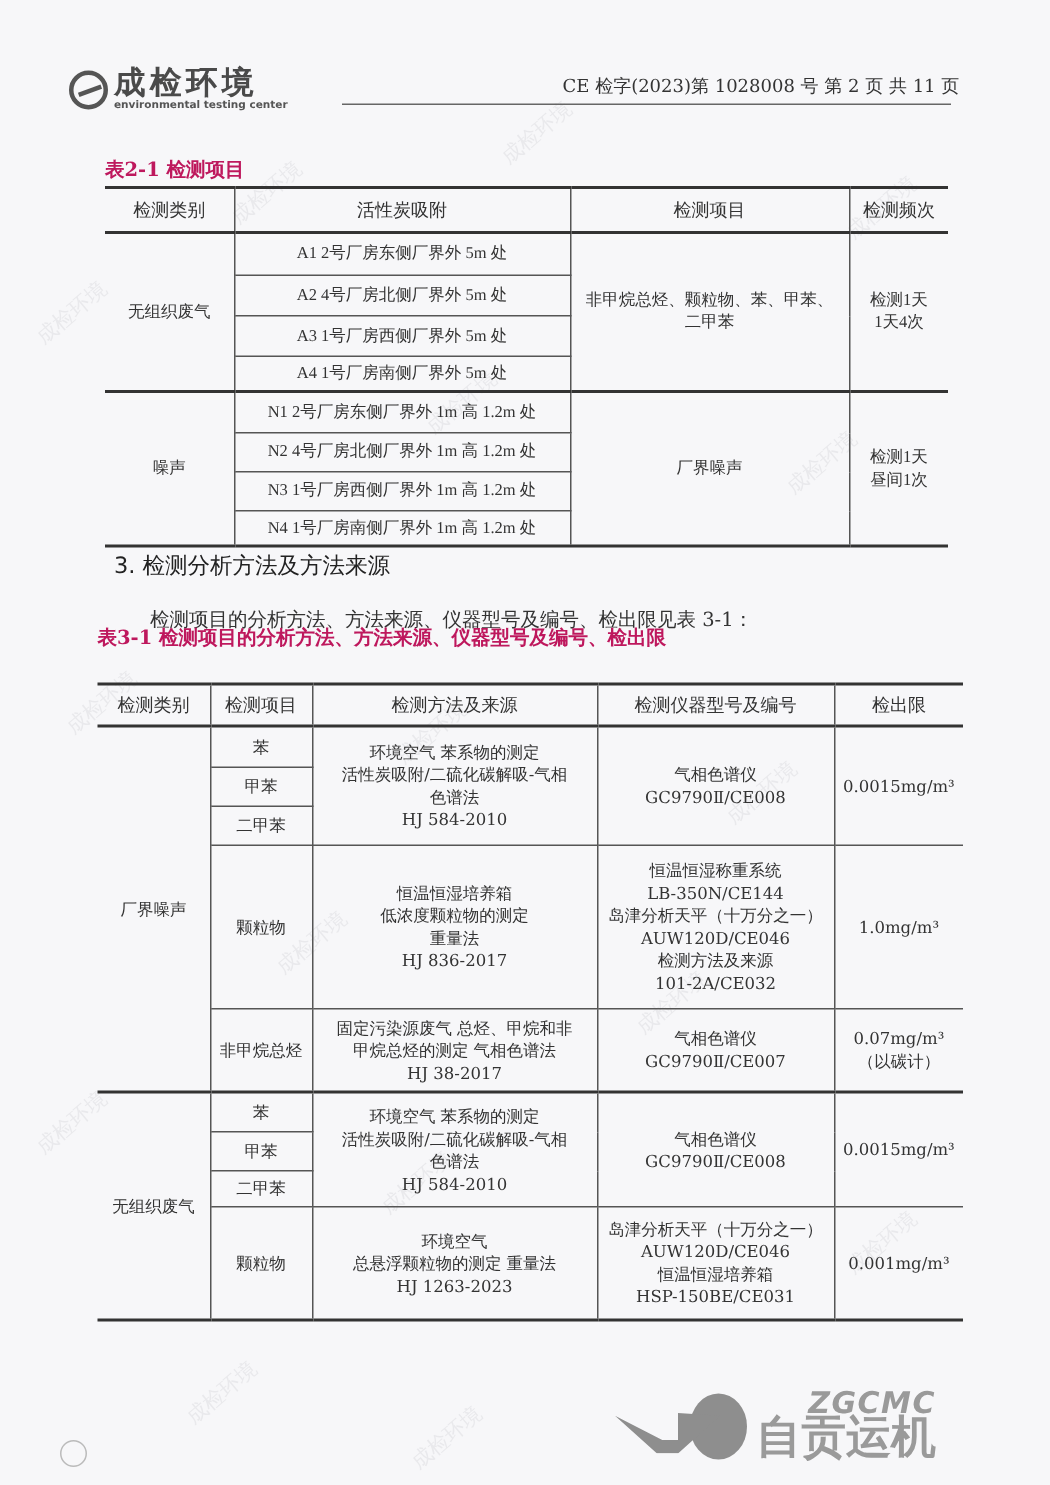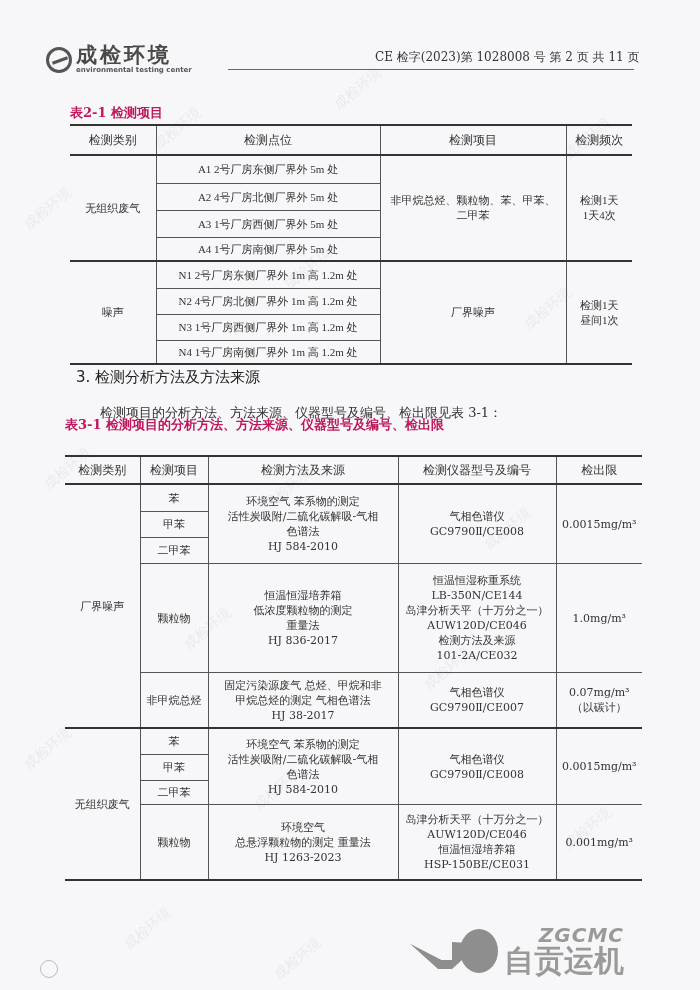--- a/index.html
+++ b/index.html
@@ -25,21 +25,21 @@
   .sec{left:76px;top:368px;font-size:15px;color:#222;font-family:"DejaVu Sans",sans-serif;}
   .para{left:100px;top:404px;font-size:13px;color:#333;}
   .t3 th{height:26px;font-size:12px;}
   .t3 td{font-size:11px;}
   .wm{position:absolute;font-family:"DejaVu Sans",sans-serif;font-size:14px;color:rgba(120,120,130,0.10);transform:rotate(-40deg);pointer-events:none;white-space:nowrap;}
   .badge{left:410px;top:925px;display:flex;align-items:center;}
   .badge-wing{width:70px;height:36px;background:#8e8e8e;clip-path:polygon(0 30%,45% 75%,60% 75%,60% 25%,100% 30%,60% 100%,40% 100%);}
   .badge-circle{width:38px;height:44px;border-radius:50%;background:#8e8e8e;margin-left:-20px;}
   .badge-text{margin-left:6px;display:flex;flex-direction:column;align-items:flex-end;}
   .badge-en{font-family:"DejaVu Sans",sans-serif;font-size:20px;font-weight:bold;color:#9a9a9a;font-style:italic;letter-spacing:1px;line-height:20px;}
-  .badge-cn{font-family:Liberation Serif, serif;font-size:30px;font-weight:bold;color:#9a9a9a;line-height:32px;}
+  .badge-cn{font-family:Liberation Mono, monospace;font-size:30px;font-weight:bold;color:#9a9a9a;line-height:32px;}
   .pgmark{left:40px;top:960px;width:16px;height:16px;border-radius:50%;border:1px solid #bbb;}
 </style>
 </head>
 <body>
 
 <div>
   <span class="wm" style="left:150px;top:120px">成检环境</span>
   <span class="wm" style="left:330px;top:80px">成检环境</span>
   <span class="wm" style="left:560px;top:130px">成检环境</span>
   <span class="wm" style="left:20px;top:200px">成检环境</span>
@@ -71,21 +71,21 @@
 <table class="t1" style="left:70px;top:124px;width:562px;">
   <colgroup>
       <col style="width:86px">
       <col style="width:224px">
       <col style="width:186px">
       <col style="width:66px">
     </colgroup>
   <tbody>
       <tr>
     <th class="topb edge-l">检测类别</th>
-    <th class="topb">检测点位</th>
+    <th class="topb">活性炭吸附</th>
     <th class="topb">检测项目</th>
     <th class="topb edge-r">检测频次</th>
   </tr>
   <tr>
     <td class="topb edge-l" rowspan="4">无组织废气</td>
     <td class="topb" style="height:27px">A1 2号厂房东侧厂界外 5m 处</td>
     <td class="topb" rowspan="4" style="padding:0 8px">非甲烷总烃、颗粒物、苯、甲苯、二甲苯</td>
     <td class="topb edge-r" rowspan="4">
       <div>检测1天</div>
       <div>1天4次</div>

